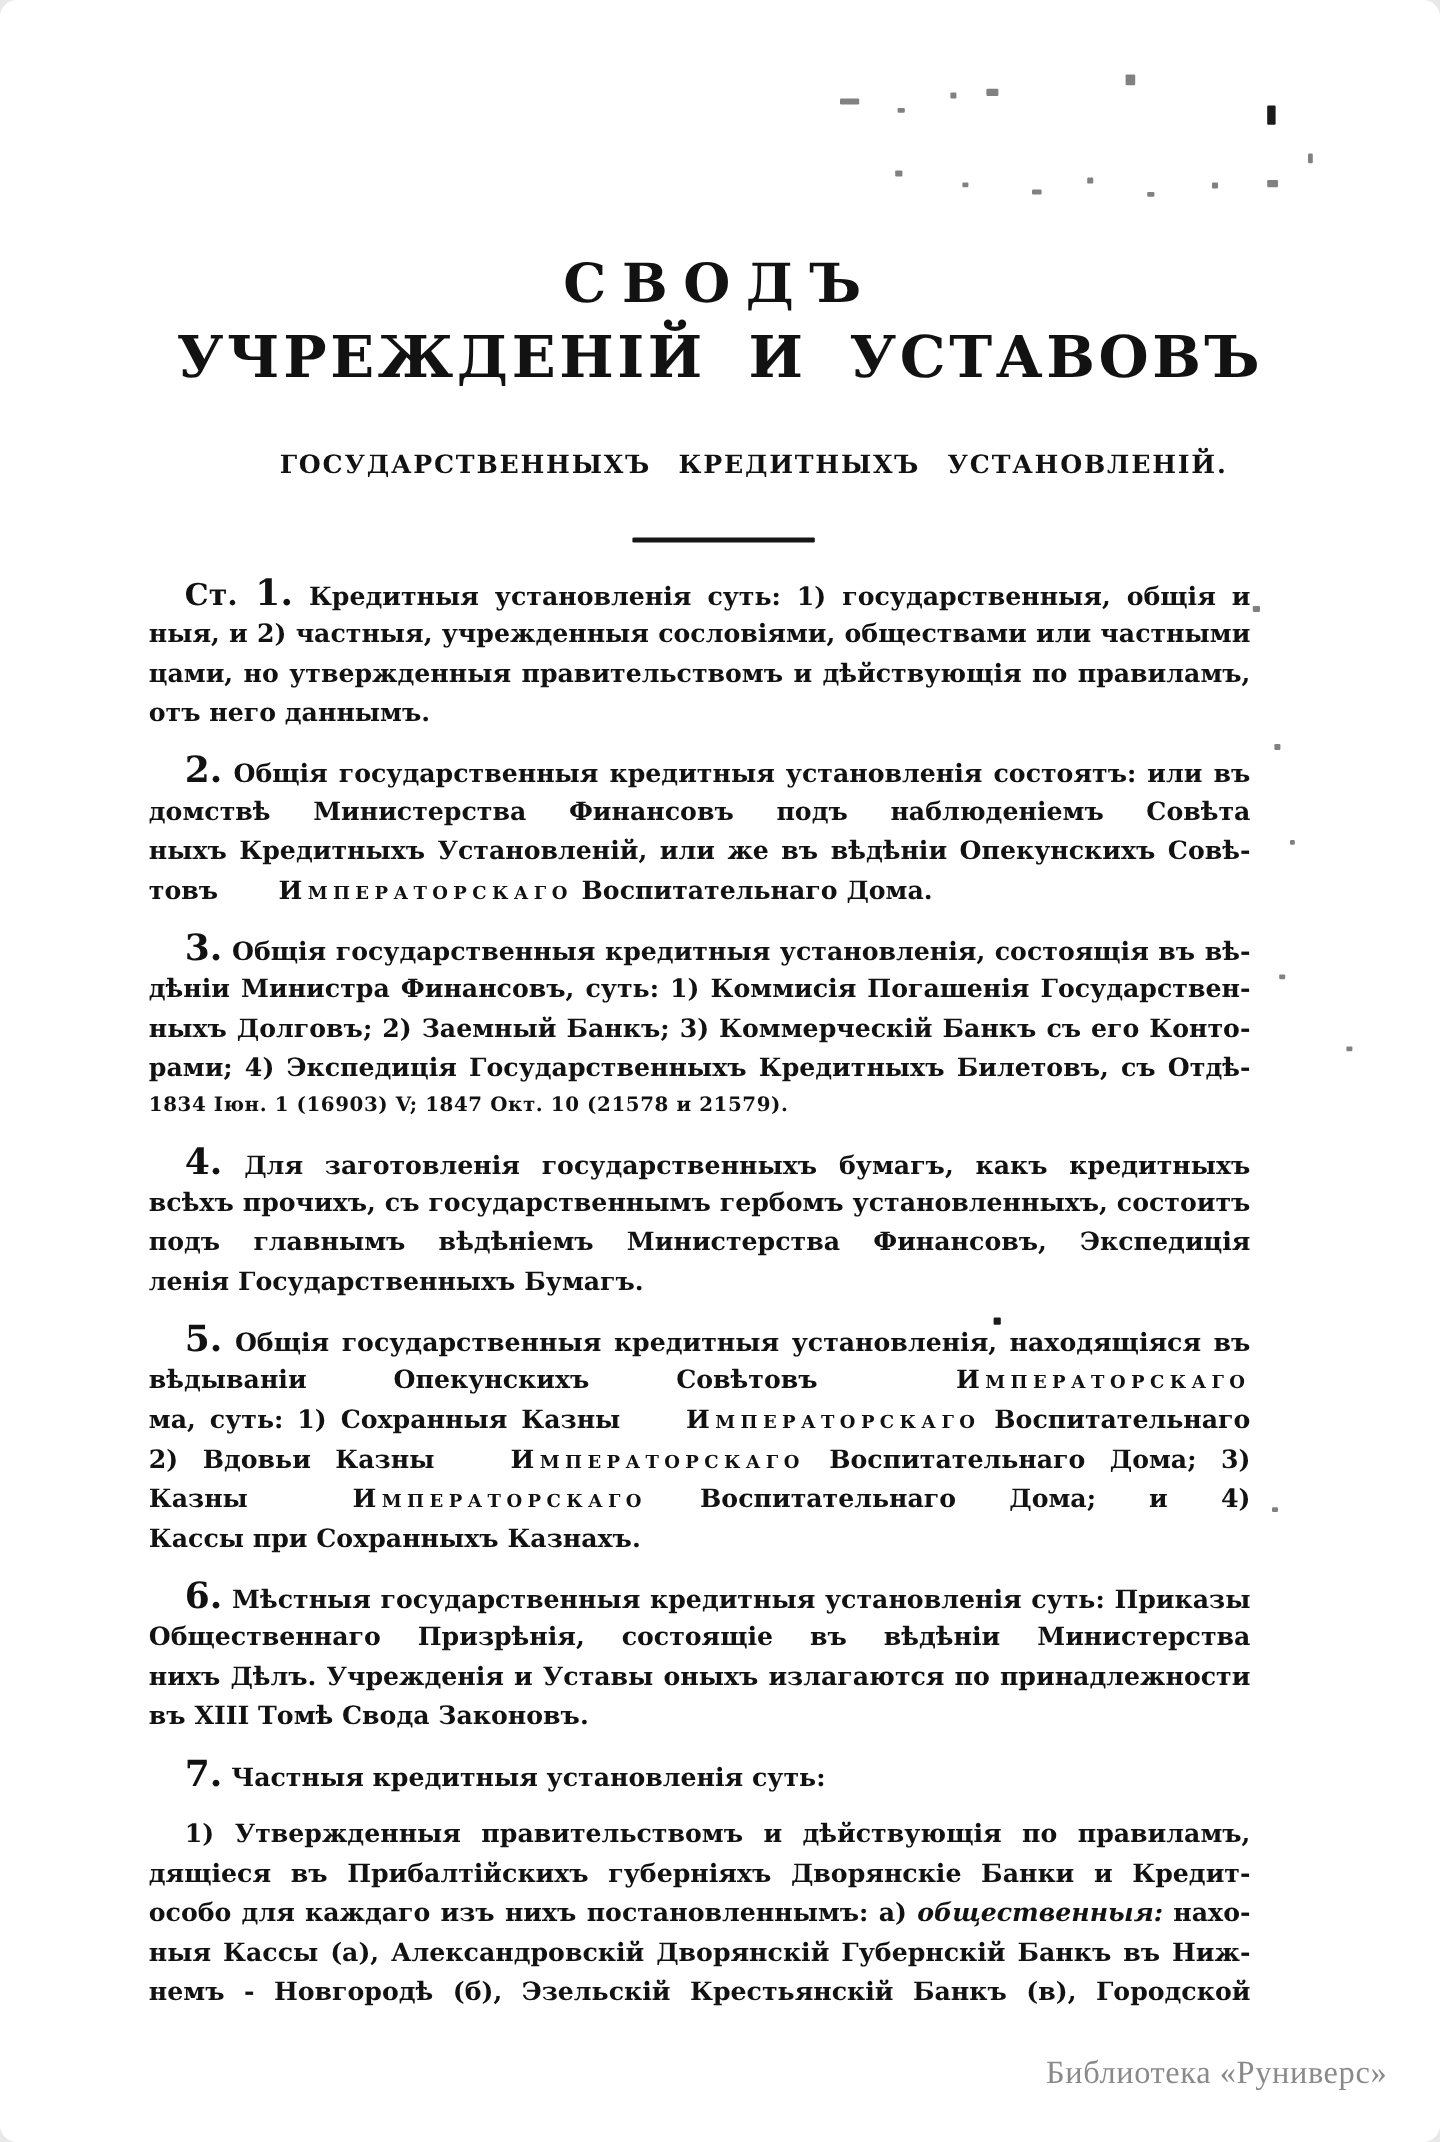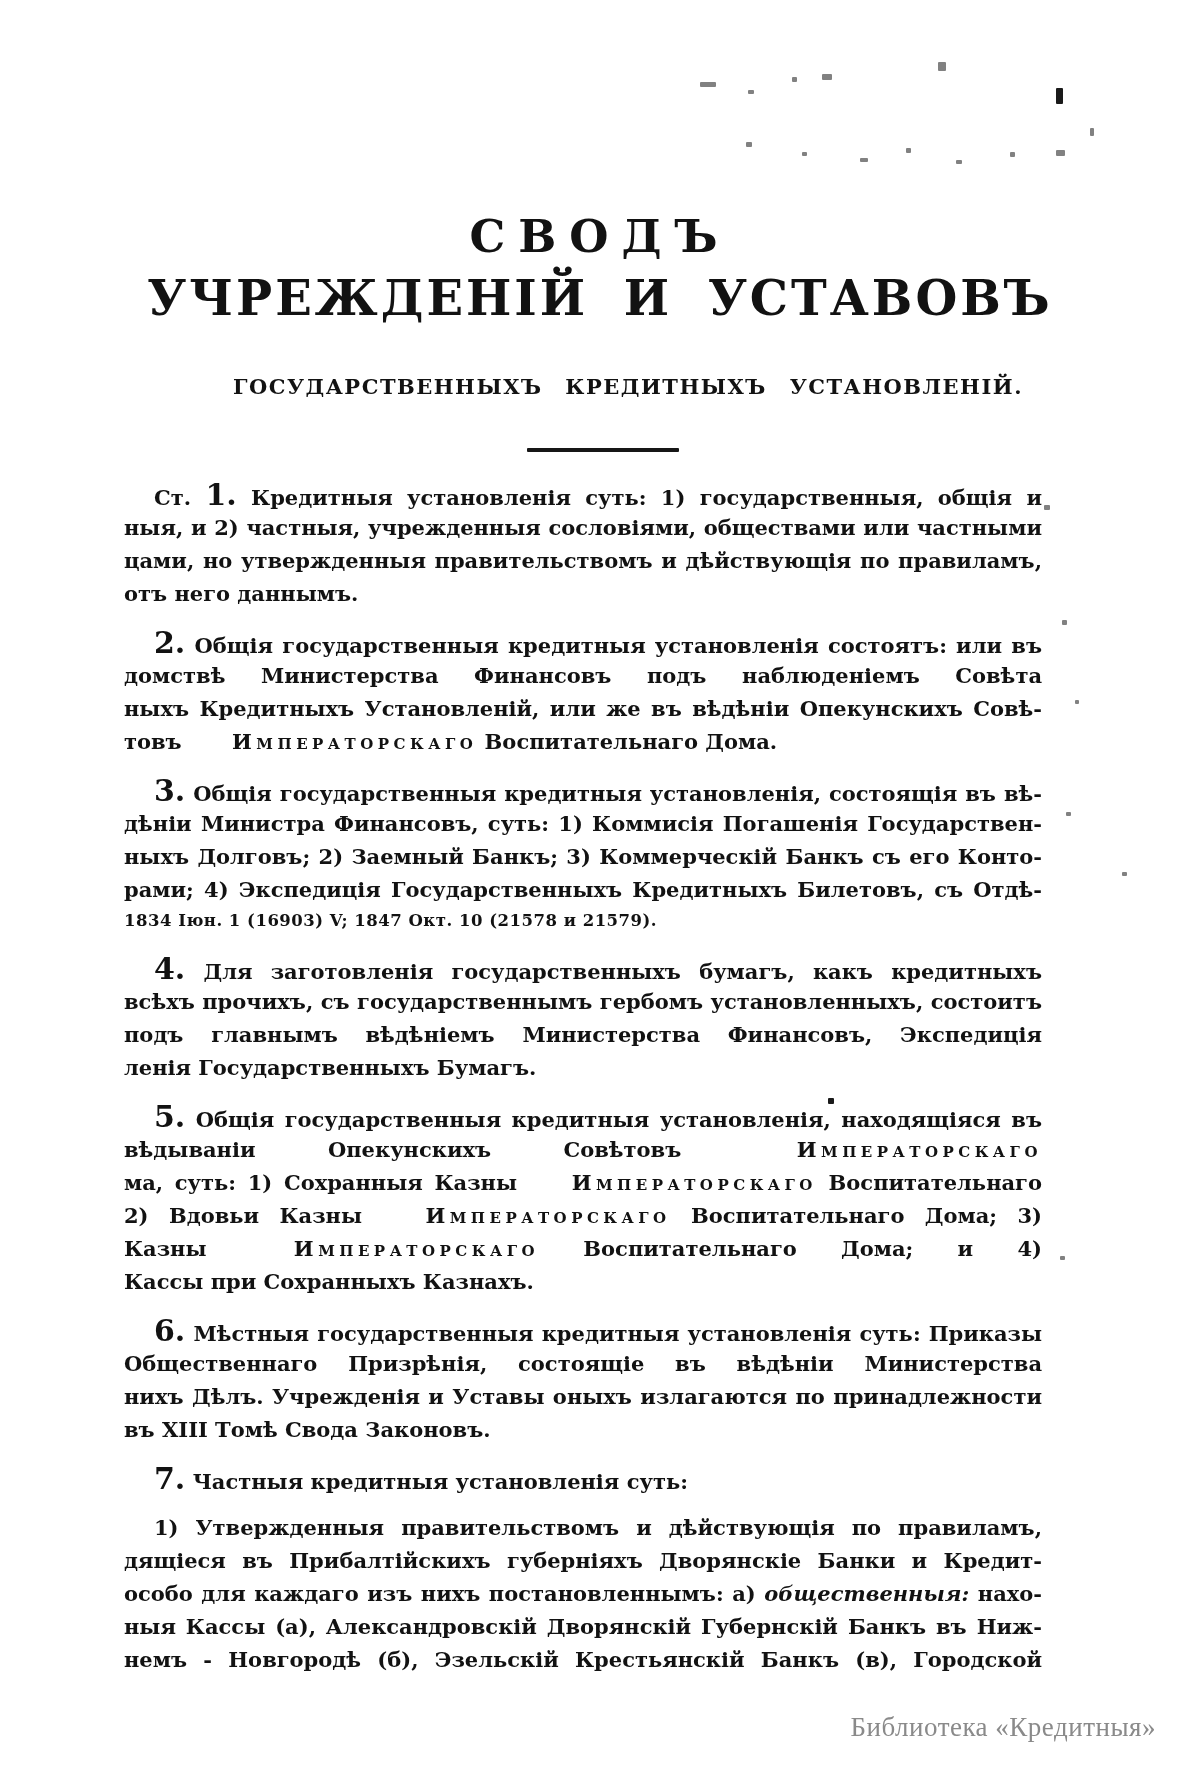--- a/index.html
+++ b/index.html
@@ -4,20 +4,21 @@
 <style>
   html,body{margin:0;padding:0;background:#e8e8e8;}
   .page{
     position:relative;
     width:1200px;height:1785px;
     background:#ffffff;
     margin:0 auto;
     font-family:"DejaVu Serif", serif;
     color:#121212;
     overflow:hidden;
+    border-radius:14px;
   }
   .title1{
     position:absolute;top:210px;left:0;width:100%;
     text-align:center;font-size:45px;font-weight:bold;
     letter-spacing:13px;white-space:nowrap;
   }
   .title2{
     position:absolute;top:270px;left:0;width:100%;
     text-align:center;font-size:48px;font-weight:bold;
     letter-spacing:3px;word-spacing:16px;white-space:nowrap;
@@ -36,21 +37,21 @@
   }
   .article{margin:0 0 16px 0;}
   .tline{
     font-size:21px;font-weight:bold;
     line-height:33px;height:33px;
     white-space:normal;
   }
   .tline.just{text-align:justify;overflow:hidden;}
   .tline.just::after{content:"";display:inline-block;width:100%;height:0;}
   .tline.first{text-indent:30px;}
-  .lbl-prefix{font-size:21px;font-weight:bold;margin-top:41px;}
+  .lbl-prefix{font-size:25px;font-weight:bold;margin-top:41px;}
   .lbl-num{font-size:30px;font-weight:bold;}
   .seg.sp{letter-spacing:4.5px;font-variant:small-caps;margin-left:43px;}
   .seg.it{font-style:italic;font-weight:bold;}
   .citation{
     text-align:left;font-size:16.5px;font-weight:bold;
     line-height:30px;height:30px;letter-spacing:0.5px;
   }
   .watermark{
     position:absolute;top:1712px;right:44px;
     font-family:"Liberation Serif", serif;
@@ -138,14 +139,14 @@
       </div>
       <div class="article">
         <div class="tline just first"><span class="seg">1) Утвержденныя правительствомъ и дѣйствующія по правиламъ,</span></div>
         <div class="tline just"><span class="seg">дящіеся въ Прибалтійскихъ губерніяхъ Дворянскіе Банки и Кредит-</span></div>
         <div class="tline just"><span class="seg">особо для каждаго изъ нихъ постановленнымъ: а) </span><span class="seg it">общественныя:</span><span class="seg"> нахо-</span></div>
         <div class="tline just"><span class="seg">ныя Кассы (а), Александровскій Дворянскій Губернскій Банкъ въ Ниж-</span></div>
         <div class="tline just"><span class="seg">немъ - Новгородѣ (б), Эзельскій Крестьянскій Банкъ (в), Городской</span></div>
       </div>
     </div>
 
-  <div class="watermark">Библиотека «Кредитныя»</div>
+  <div class="watermark">Библиотека «Руниверс»</div>
 </div>
 
 </body></html>

